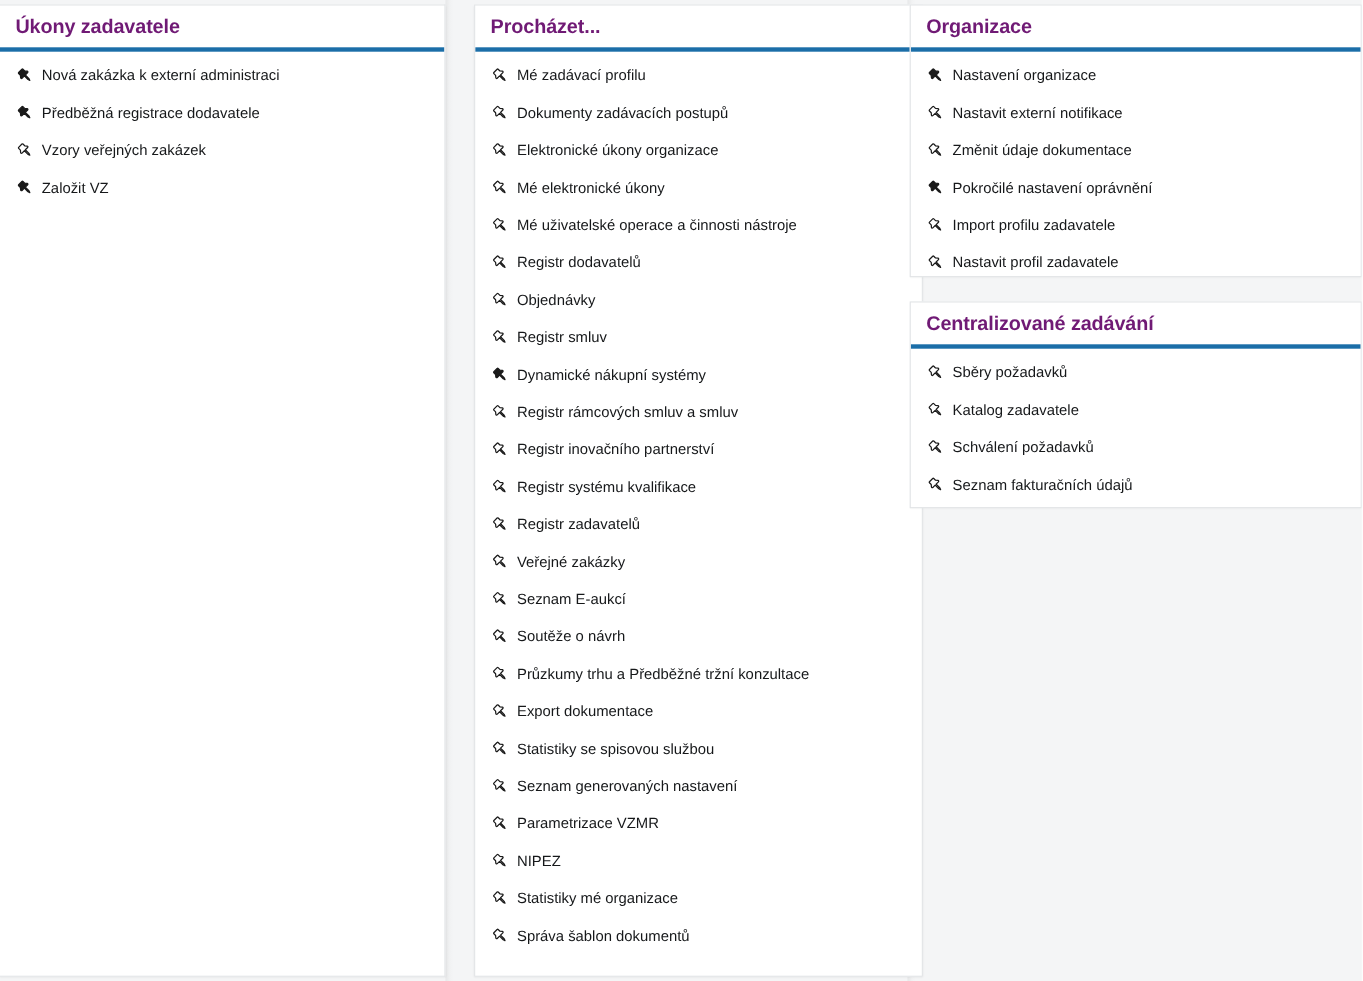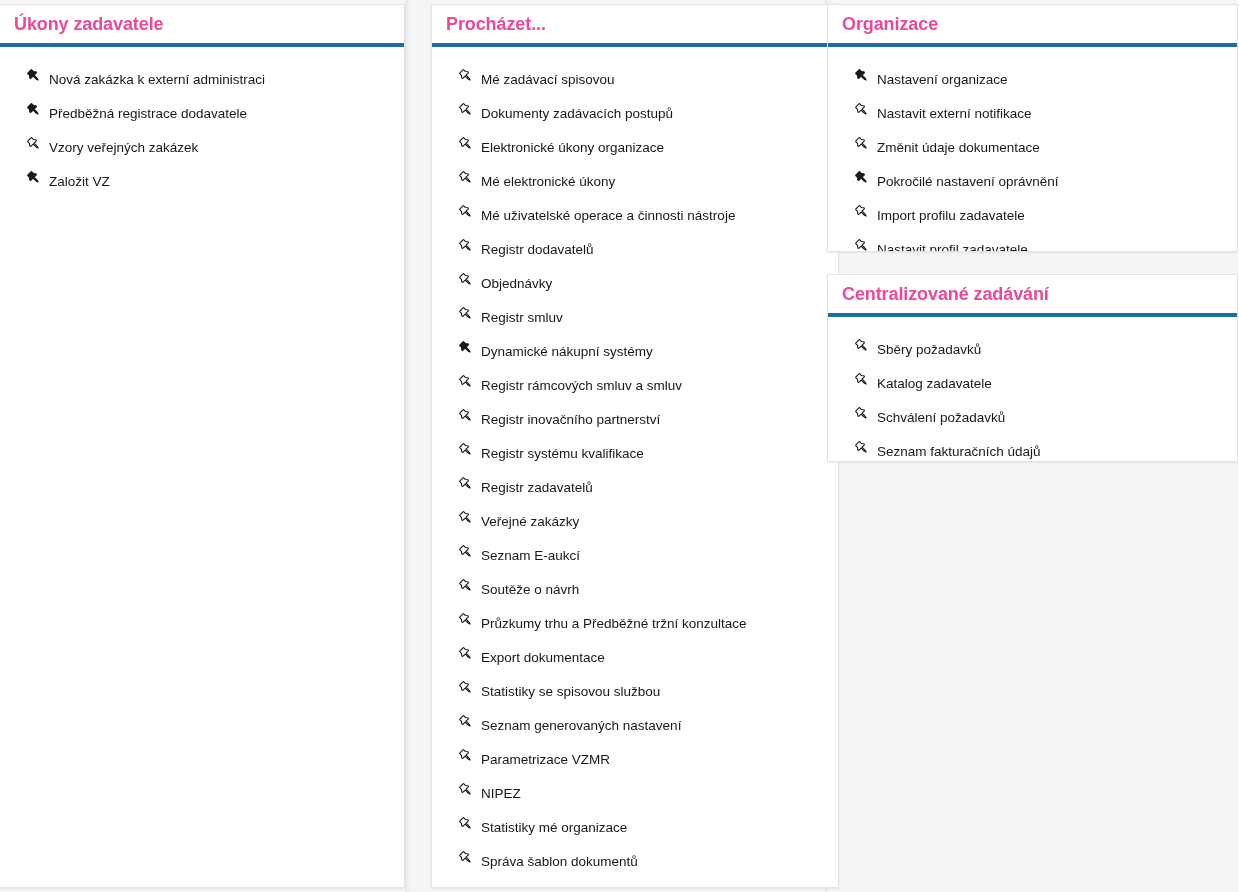--- a/index.html
+++ b/index.html
@@ -39,41 +39,41 @@
   .panel-header {
     height: 38px;
     display: flex;
     align-items: center;
     padding: 0 0 0 14px;
     box-sizing: border-box;
   }
   .panel-title {
     font-size: 18px;
     font-weight: bold;
-    color: #ec4899;
+    color: #701a75;
     letter-spacing: -0.1px;
     line-height: 1;
     white-space: nowrap;
   }
   .panel-rule {
     height: 4px;
     background: #1b6ea8;
     width: 100%;
   }
 
   .panel-body {
     padding: 5px 0 8px 0;
   }
 
   
   .row {
     display: flex;
-    align-items: flex-end;
+    align-items: center;
     height: 34px;
-    padding-left: 21px;
+    padding-left: 10px;
     box-sizing: border-box;
     cursor: pointer;
   }
 
   .row-icon {
     width: 26px;
     min-width: 26px;
     height: 20px;
     display: flex;
     align-items: center;
@@ -183,21 +183,21 @@
     <div class="panel-rule"></div>
     <div class="panel-body">
         <div class="row">
           <span class="row-icon">
             <svg width="18" height="18" viewBox="0 0 24 24" aria-hidden="true">
               <g transform="rotate(-45 12 12)">
                 <path d="M9.2 3.4 h5.6 a0.9 0.9 0 0 1 0.9 0.9 v3.0 l1.9 2.3 a1 1 0 0 1 -0.78 1.63 h-4.0 v6.2 l-0.82 2.3 l-0.82 -2.3 v-6.2 h-4.0 a1 1 0 0 1 -0.78 -1.63 l1.9 -2.3 v-3.0 a0.9 0.9 0 0 1 0.9 -0.9 z" fill="none" stroke="#1a1a1a" stroke-width="1.5" stroke-linejoin="round"></path>
               </g>
             </svg>
           </span>
-          <span class="row-label">Mé zadávací spisovou</span>
+          <span class="row-label">Mé zadávací profilu</span>
         </div>
         <div class="row">
           <span class="row-icon">
             <svg width="18" height="18" viewBox="0 0 24 24" aria-hidden="true">
               <g transform="rotate(-45 12 12)">
                 <path d="M9.2 3.4 h5.6 a0.9 0.9 0 0 1 0.9 0.9 v3.0 l1.9 2.3 a1 1 0 0 1 -0.78 1.63 h-4.0 v6.2 l-0.82 2.3 l-0.82 -2.3 v-6.2 h-4.0 a1 1 0 0 1 -0.78 -1.63 l1.9 -2.3 v-3.0 a0.9 0.9 0 0 1 0.9 -0.9 z" fill="none" stroke="#1a1a1a" stroke-width="1.5" stroke-linejoin="round"></path>
               </g>
             </svg>
           </span>
           <span class="row-label">Dokumenty zadávacích postupů</span>

